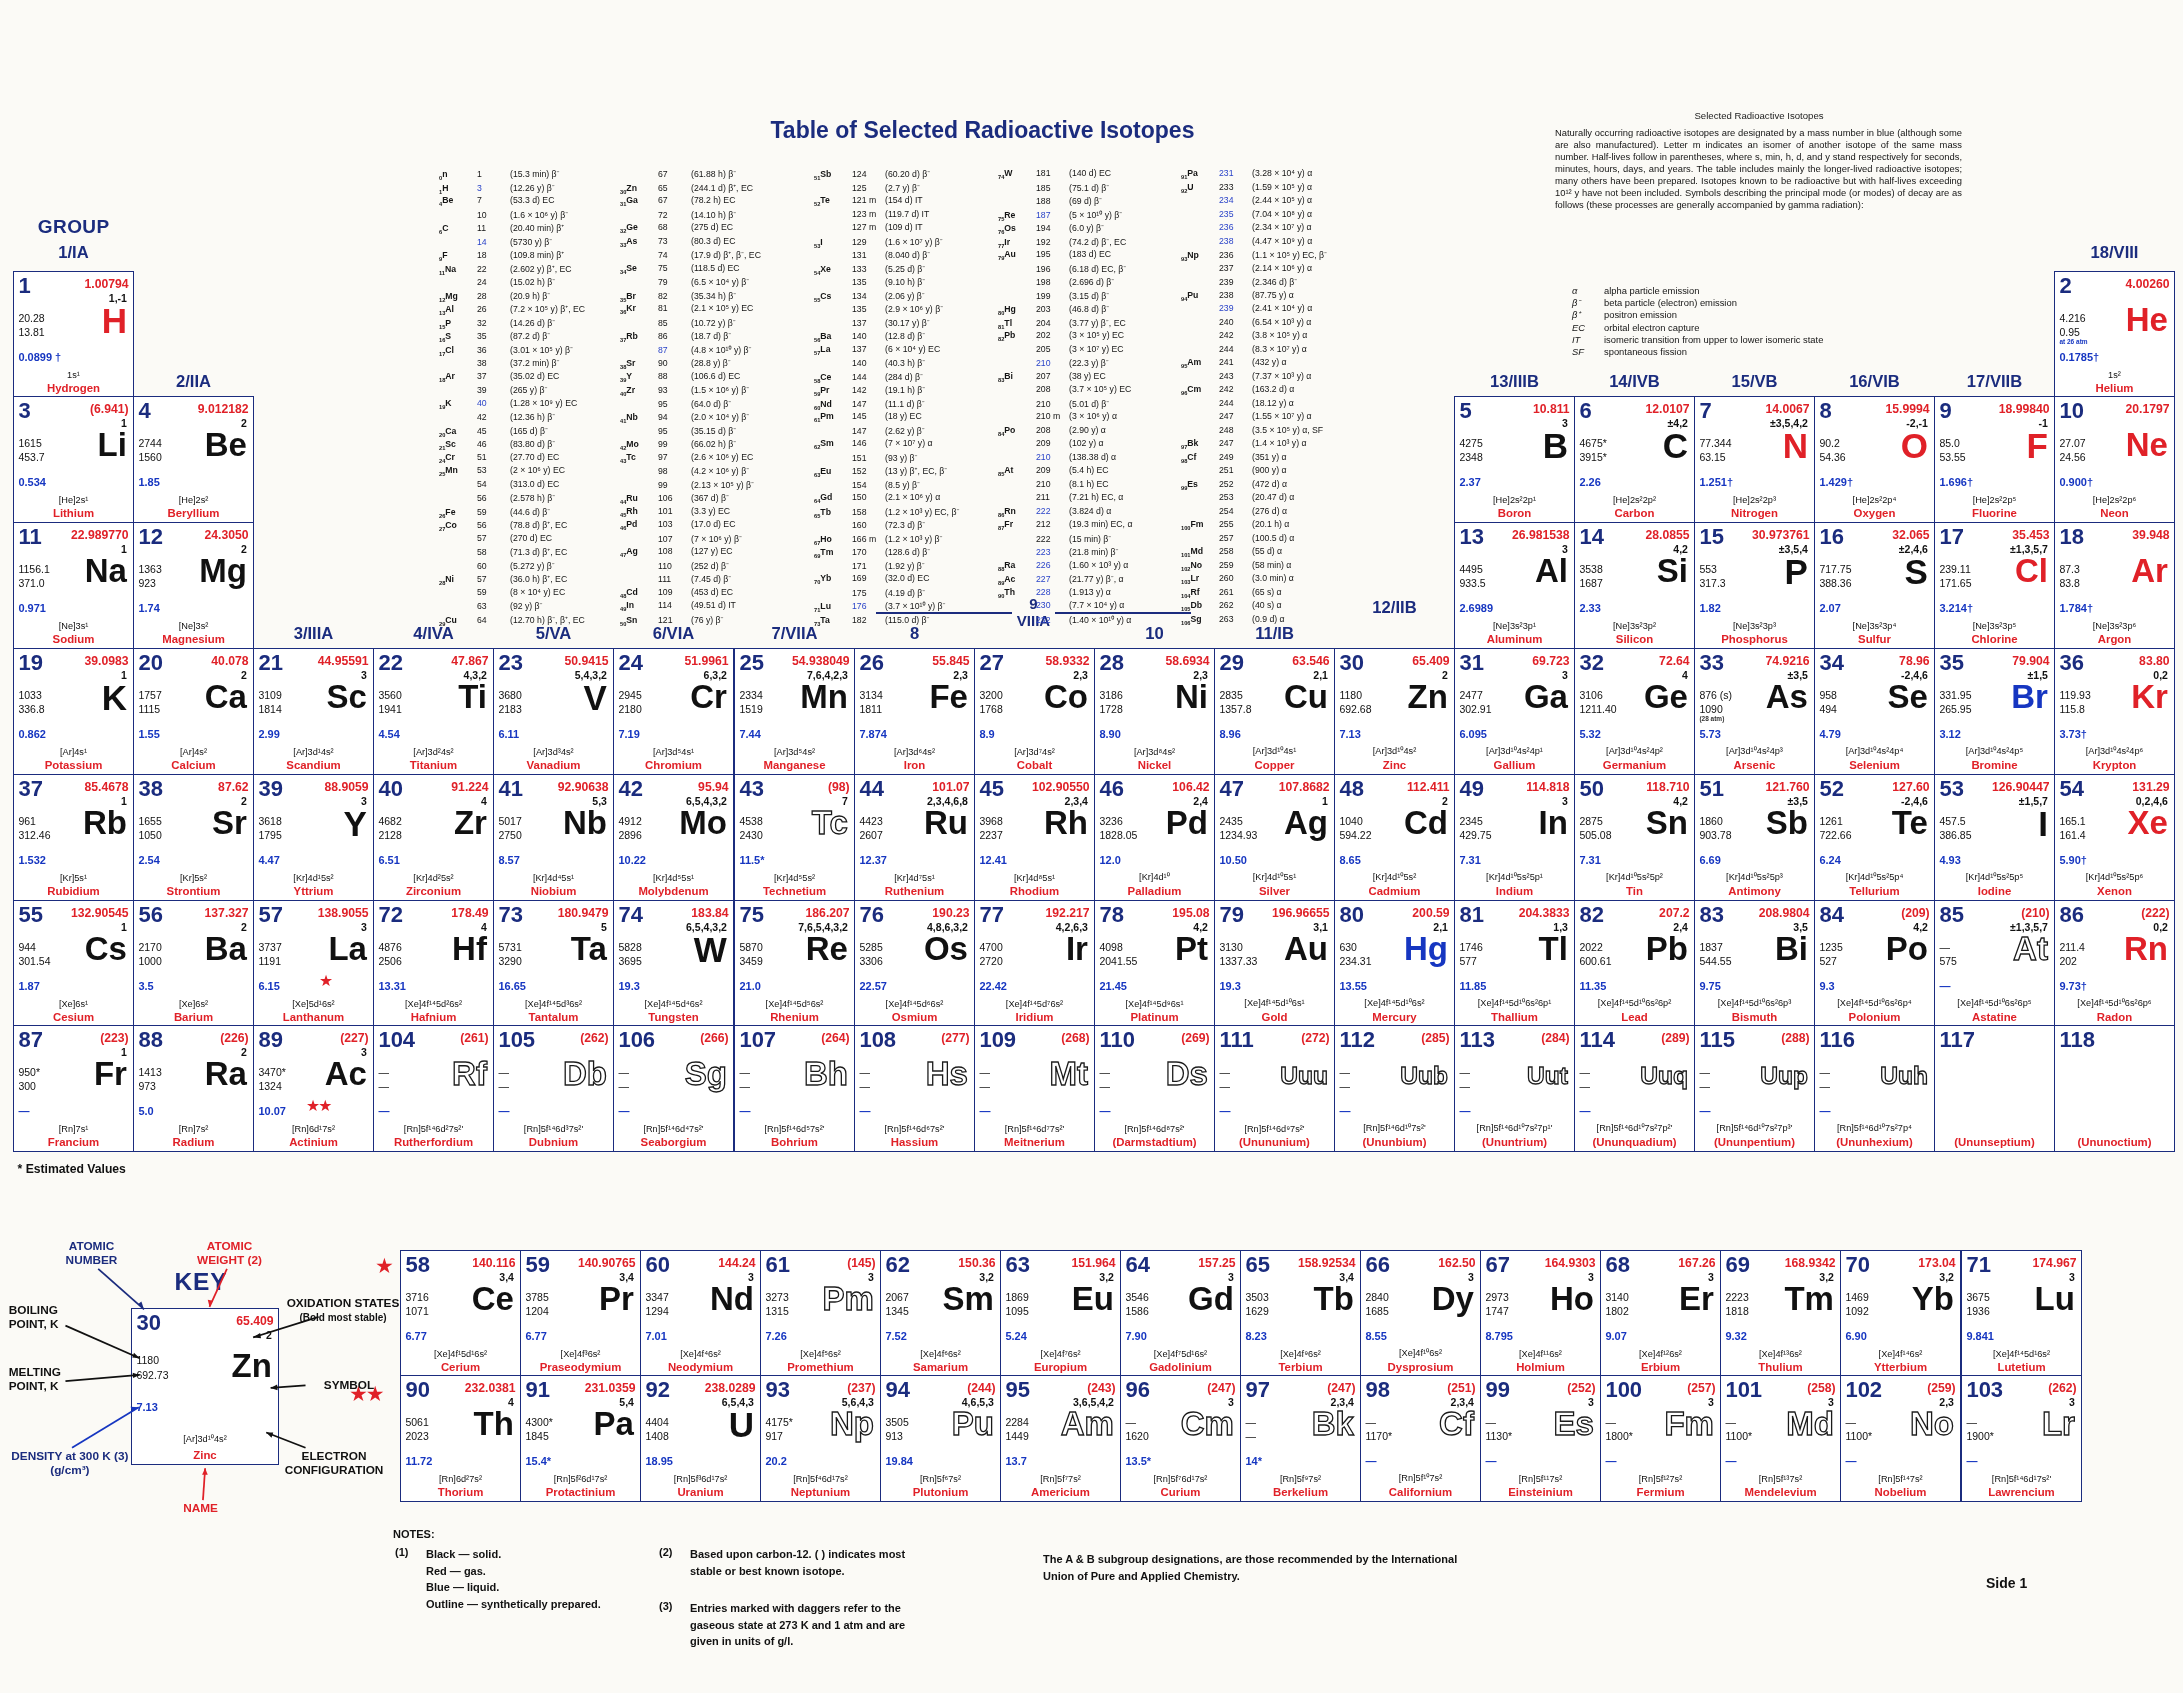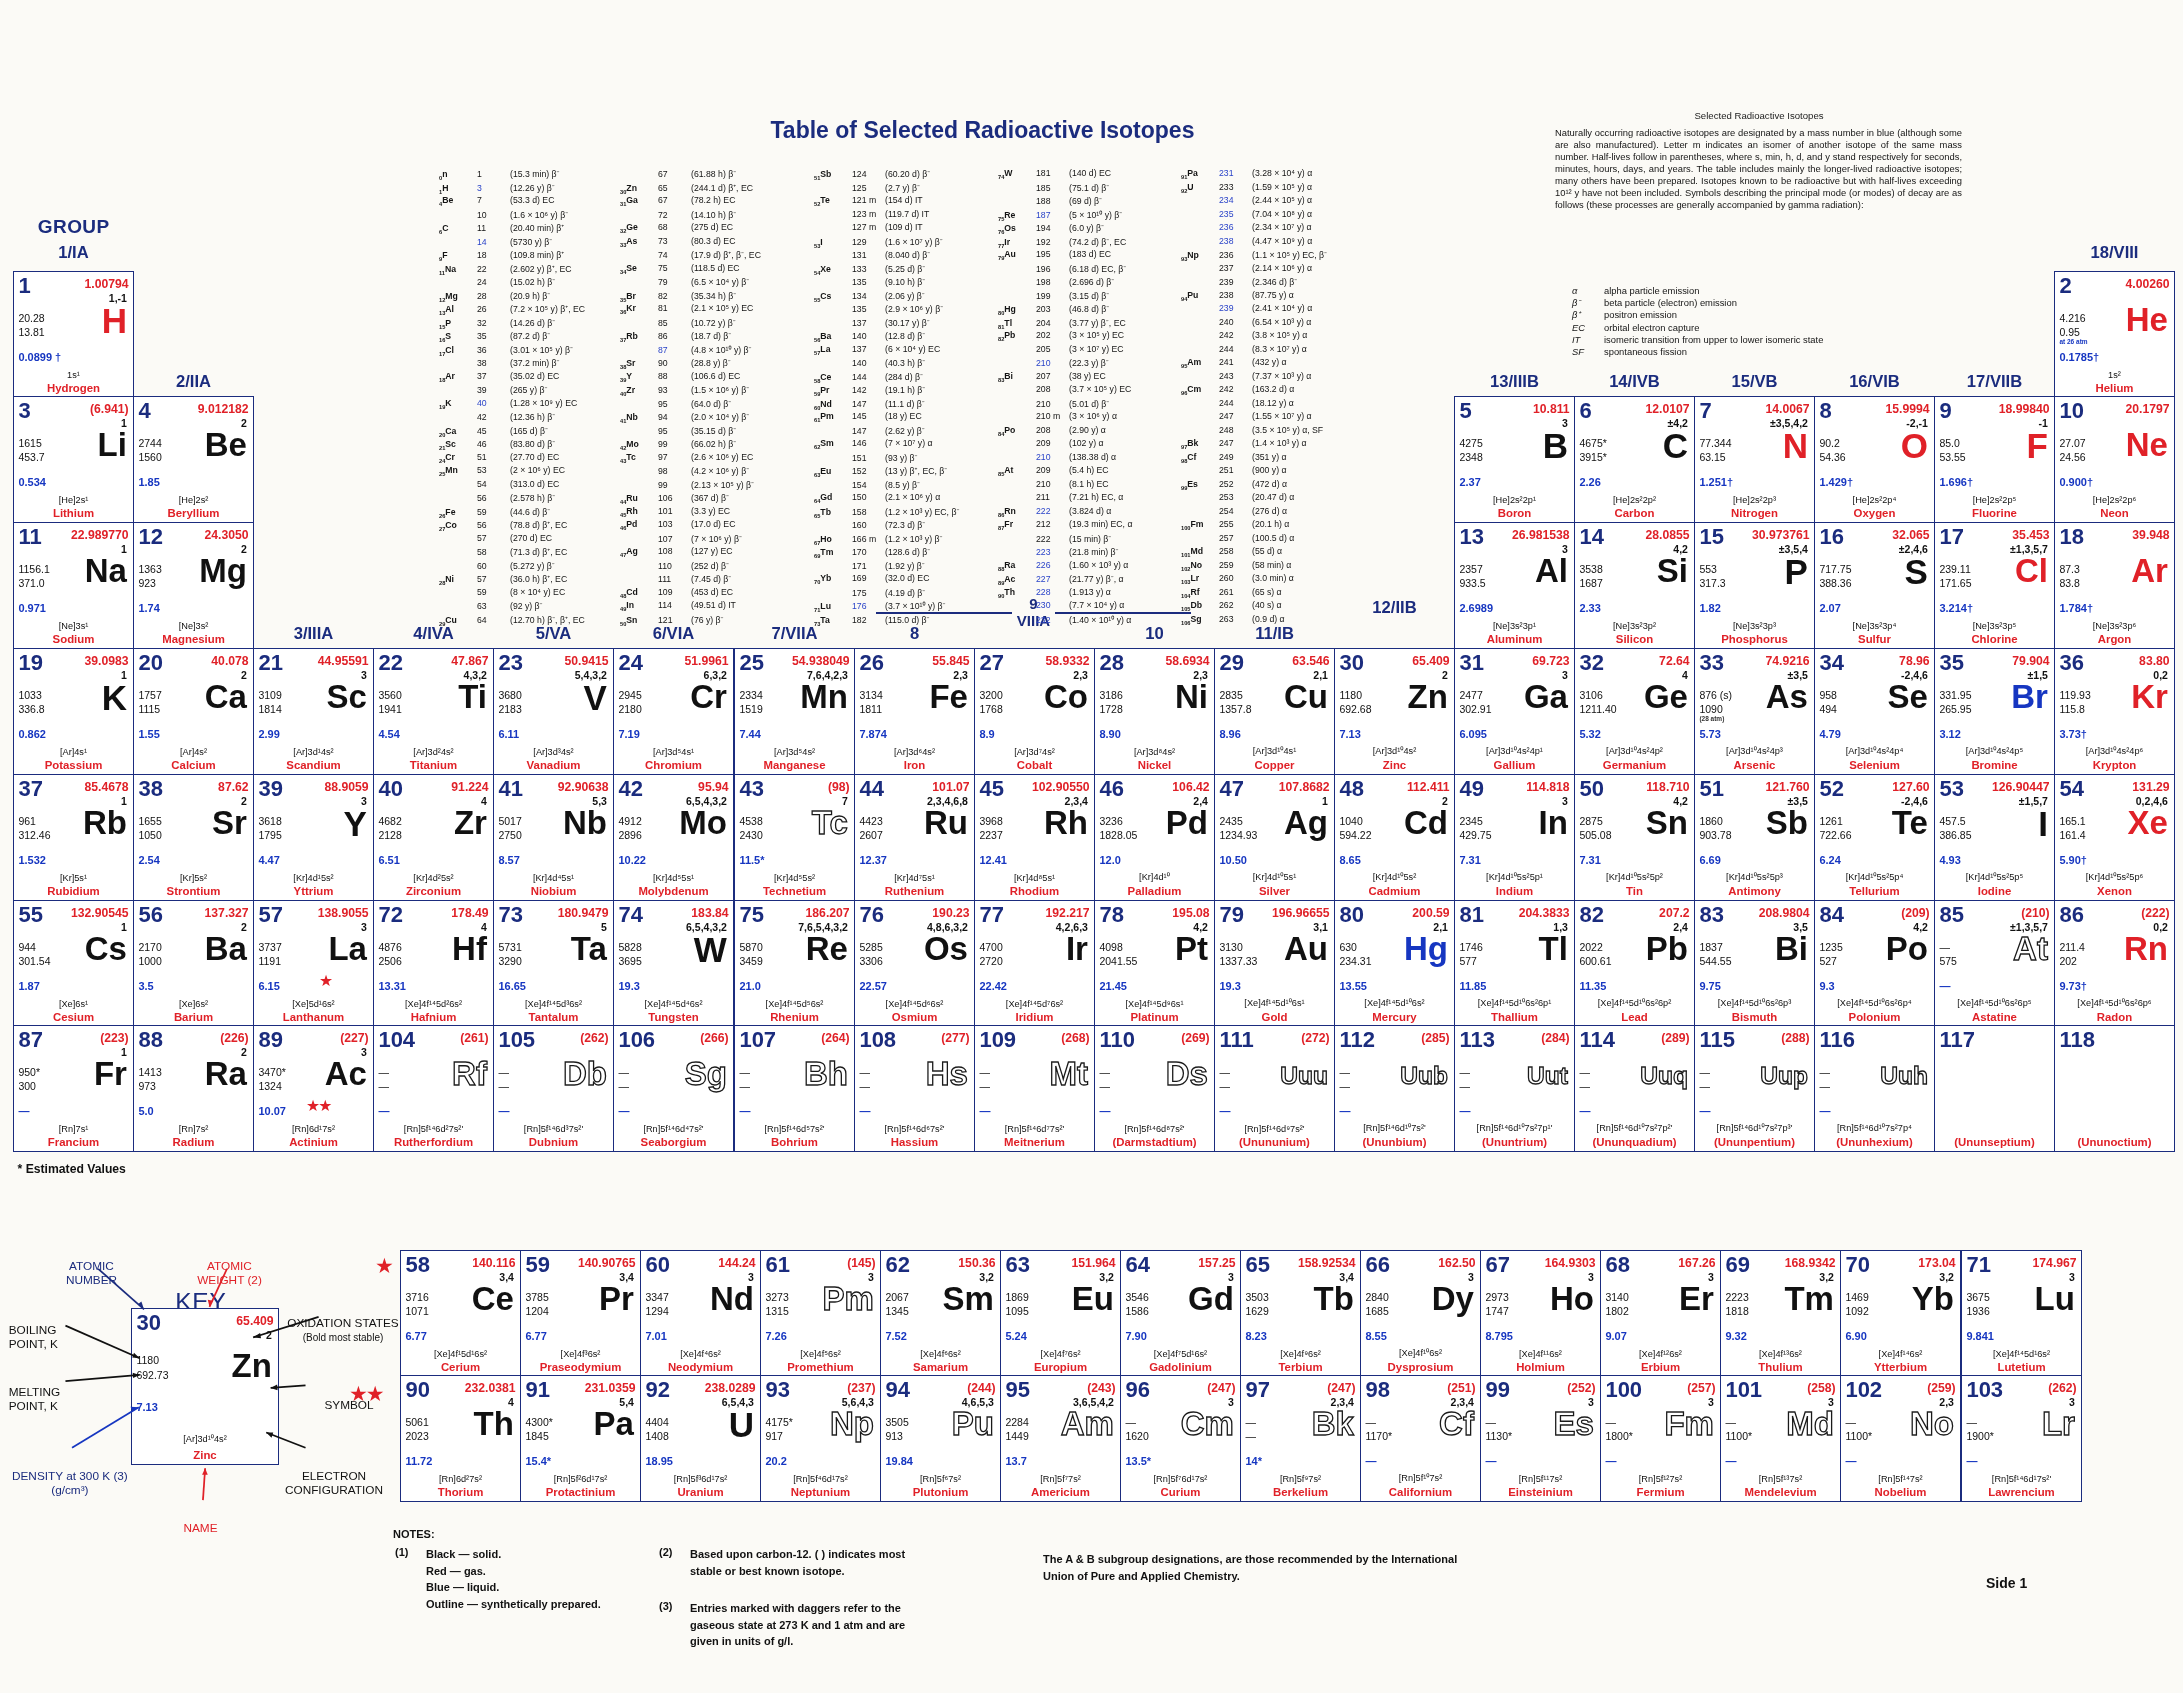--- a/index.html
+++ b/index.html
@@ -37,21 +37,21 @@
   .isoi{flex:1;white-space:nowrap;}
   .star{color:#e02128;font-size:21px;letter-spacing:-2.2px;}
   .estnote{top:1162px;left:17.5px;font-size:12.2px;font-weight:bold;color:#111;}
   .notes{top:1527px;left:393px;width:655px;font-size:11px;line-height:16.6px;color:#111;font-weight:bold;}
   .ntitle{font-weight:bold;}
   .ncol{position:absolute;top:1546px;}
   .nlab{position:absolute;left:0;top:0;font-weight:bold;font-size:11px;}
   .nbody{margin-left:31px;font-size:11px;line-height:16.6px;font-weight:bold;color:#111;}
   .iupac{top:1551px;left:1043px;width:428px;font-size:11px;line-height:16.6px;font-weight:bold;color:#111;}
   .side{top:1575px;left:1986px;font-size:14px;font-weight:bold;color:#111;}
-  .keylbl{position:absolute;text-align:center;font-size:11.8px;line-height:14px;font-weight:normal;color:#111;white-space:pre-line;margin-top:20px;}
+  .keylbl{position:absolute;text-align:center;font-size:11.8px;line-height:14px;font-weight:bold;color:#111;white-space:pre-line;}
   .kblue{color:#1b2c7e;} .kred{color:#e02128;} .kdens{color:#1b2c7e;}
   .keytitle{font-size:24.5px;color:#1b2c7e;letter-spacing:0.9px;}
   .viiia{position:absolute;text-align:center;color:#1b2c7e;font-weight:bold;}
   .v9{font-size:15px;} .vbr{display:flex;align-items:flex-start;font-size:15px;}
   .vbr:before,.vbr:after{content:"";flex:1;border-top:2.2px solid #1b2c7e;margin:0 5.2px;}
 </style>
 </head>
 <body>
 
 <div id="board">
@@ -243,21 +243,21 @@
    <div class="mp">923</div>
       <div class="dn">1.74</div>
    <div class="sym len2 s">Mg</div>
    <div class="cfg">[Ne]3s²</div>
    <div class="nm">Magnesium</div>
     </div>
     <div class="cell" style="left:1454px;top:522px">
    <div class="num">13</div>
       <div class="wt">26.981538</div>
    <div class="ox">3</div>
-      <div class="bp">2357</div>
+      <div class="bp">4495</div>
    <div class="mp">933.5</div>
       <div class="dn">2.6989</div>
    <div class="sym len2 s">Al</div>
    <div class="cfg">[Ne]3s²3p¹</div>
    <div class="nm">Aluminum</div>
     </div>
     <div class="cell" style="left:1574px;top:522px">
    <div class="num">14</div>
       <div class="wt">28.0855</div>
    <div class="ox">4,2</div>

